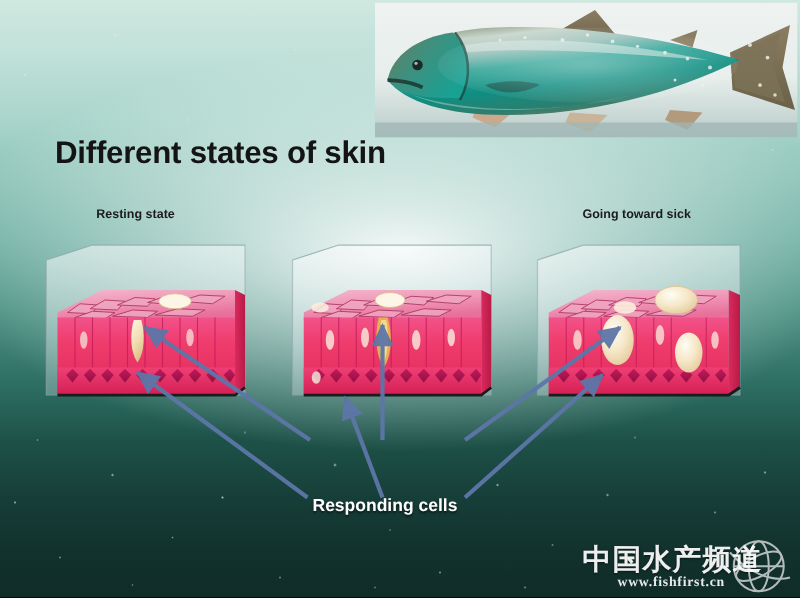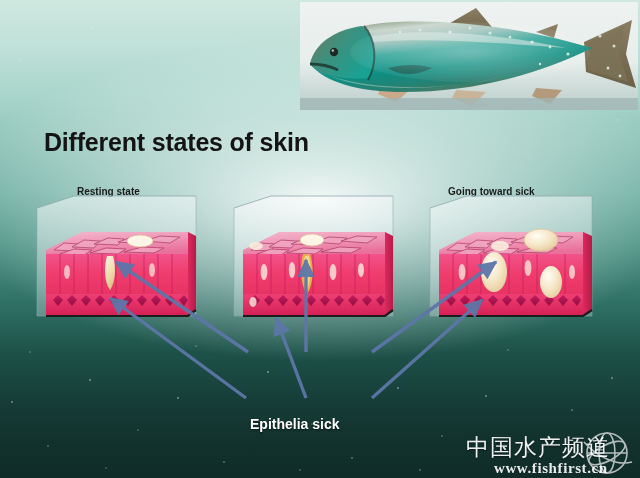--- a/index.html
+++ b/index.html
@@ -50,50 +50,50 @@
       radial-gradient(1px 1px at 64px 300px, rgba(255,255,255,.3), transparent),
       radial-gradient(1px 1px at 246px 308px, rgba(255,255,255,.28), transparent),
       radial-gradient(1px 1px at 460px 318px, rgba(255,255,255,.3), transparent),
       radial-gradient(1.1px 1.1px at 20px 60px, rgba(255,255,255,.5), transparent),
       radial-gradient(1px 1px at 92px 28px, rgba(255,255,255,.45), transparent),
       radial-gradient(1px 1px at 150px 96px, rgba(255,255,255,.4), transparent),
       radial-gradient(1px 1px at 236px 40px, rgba(255,255,255,.4), transparent),
       radial-gradient(1.1px 1.1px at 618px 120px, rgba(255,255,255,.4), transparent),
       radial-gradient(1px 1px at 604px 60px, rgba(255,255,255,.35), transparent);
   }
-  .txt{position:absolute;white-space:nowrap;margin-top:20px;}
+  .txt{position:absolute;white-space:nowrap;}
   #title{
     left:44px;top:108px;font-size:25px;font-weight:bold;color:#141414;
     letter-spacing:-0.2px;
   }
   .state-label{
     font-size:10px;font-weight:bold;color:#1b1b1b;top:166px;
   }
   #lbl-rest{left:77px;}
   #lbl-resp{left:270px;}
-  #lbl-sick{left:448px;}
+  #lbl-sick{left:466px;}
   .cell-label{
     font-size:14px;font-weight:bold;color:#ffffff;
     text-shadow:0 1px 2px rgba(0,0,0,.6);
   }
   #lbl-mucous{left:250px;top:355px;}
   #lbl-epithelia{left:250px;top:396px;}
   #caption{
     left:75px;top:440px;font-size:14.5px;font-weight:bold;color:#ffffff;
     text-shadow:0 1px 2px rgba(0,0,0,.55);
   }
   
   #watermark{position:absolute;left:466px;top:432px;width:170px;height:44px;}
   #wm-cn{
-    position:absolute;left:0;top:0;font-size:23px;font-weight:normal;
+    position:absolute;left:0;top:0;font-size:23px;font-weight:bold;
     color:rgba(255,255,255,.93);letter-spacing:1px;
     text-shadow:0 1px 2px rgba(0,0,0,.5);white-space:nowrap;
   }
   #wm-url{
-    position:absolute;left:28px;top:28px;font-size:15px;font-weight:bold;
+    position:absolute;left:28px;top:28px;font-size:11px;font-weight:bold;
     color:rgba(255,255,255,.9);letter-spacing:.6px;
     font-family:"Liberation Serif",serif;white-space:nowrap;
   }
   #wm-globe{position:absolute;left:112px;top:-4px;opacity:.8;}
   svg{display:block;}
   #fish{position:absolute;left:300px;top:2px;}
   #diagrams{position:absolute;left:0;top:0;}
   #arrows{position:absolute;left:0;top:0;pointer-events:none;}
 </style>
 </head>
@@ -426,21 +426,21 @@
       <line x1="372" y1="352" x2="496" y2="262"></line>
 
       <line x1="246" y1="398" x2="110" y2="298"></line>
 
       <line x1="306" y1="398" x2="276" y2="318"></line>
 
       <line x1="372" y1="398" x2="482" y2="300"></line>
     </g>
   </svg>
 
-  <div class="txt cell-label" id="lbl-epithelia">Epithelia sick</div>
+  <div class="txt cell-label" id="lbl-epithelia">Responding cells</div>
 
 
   <div id="watermark">
     <div id="wm-cn">中国水产频道</div>
     <div id="wm-url">www.fishfirst.cn</div>
     <svg id="wm-globe" width="58" height="50" viewBox="0 0 58 50">
       <g fill="none" stroke="#ffffff" stroke-width="1.6" opacity=".85">
         <circle cx="29" cy="25" r="20"></circle>
         <ellipse cx="29" cy="25" rx="8" ry="20"></ellipse>
         <ellipse cx="29" cy="25" rx="20" ry="8" transform="rotate(-28 29 25)"></ellipse>

